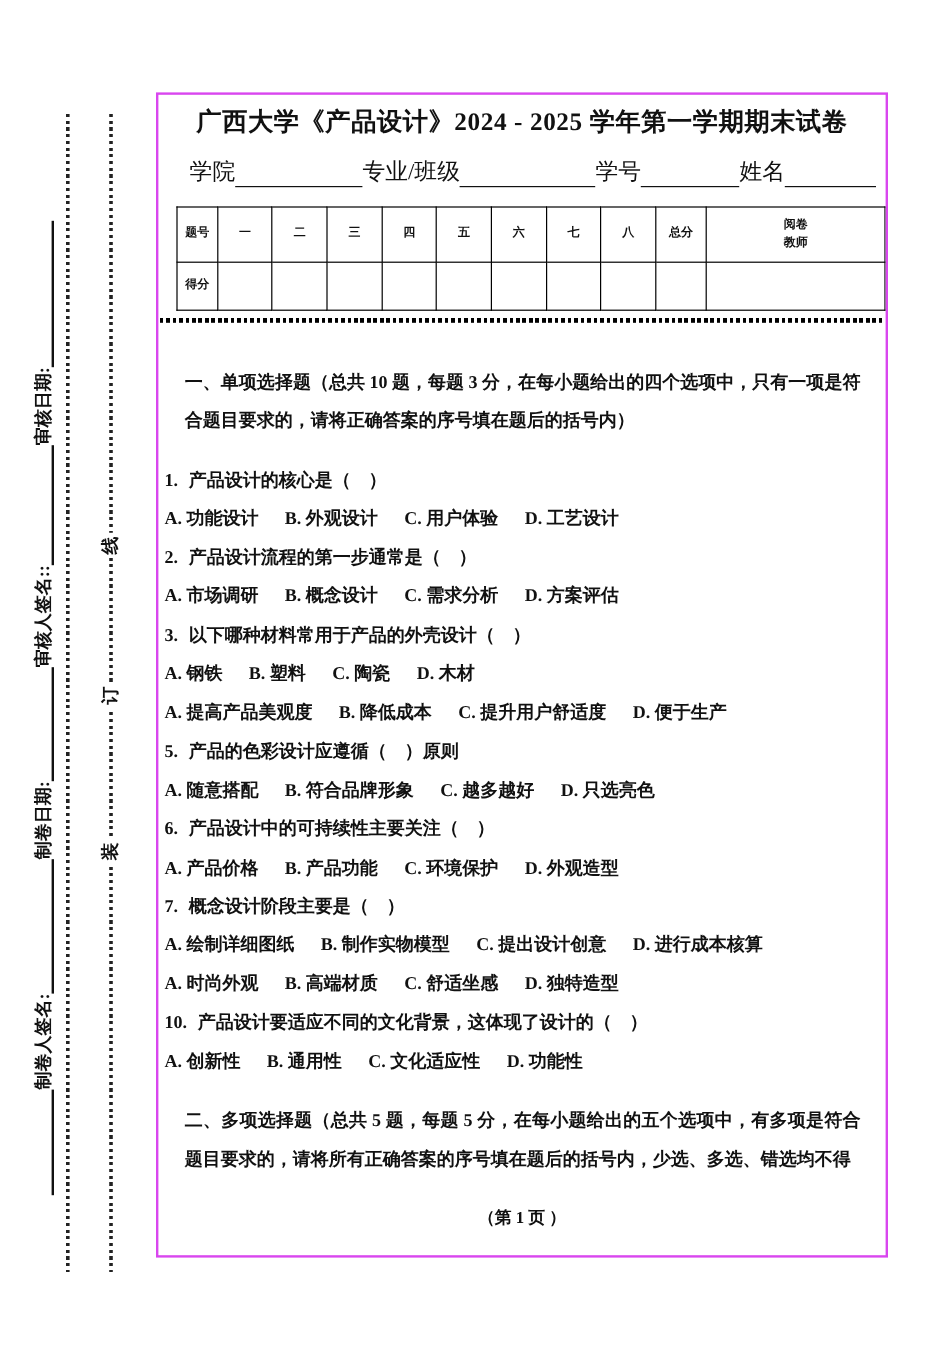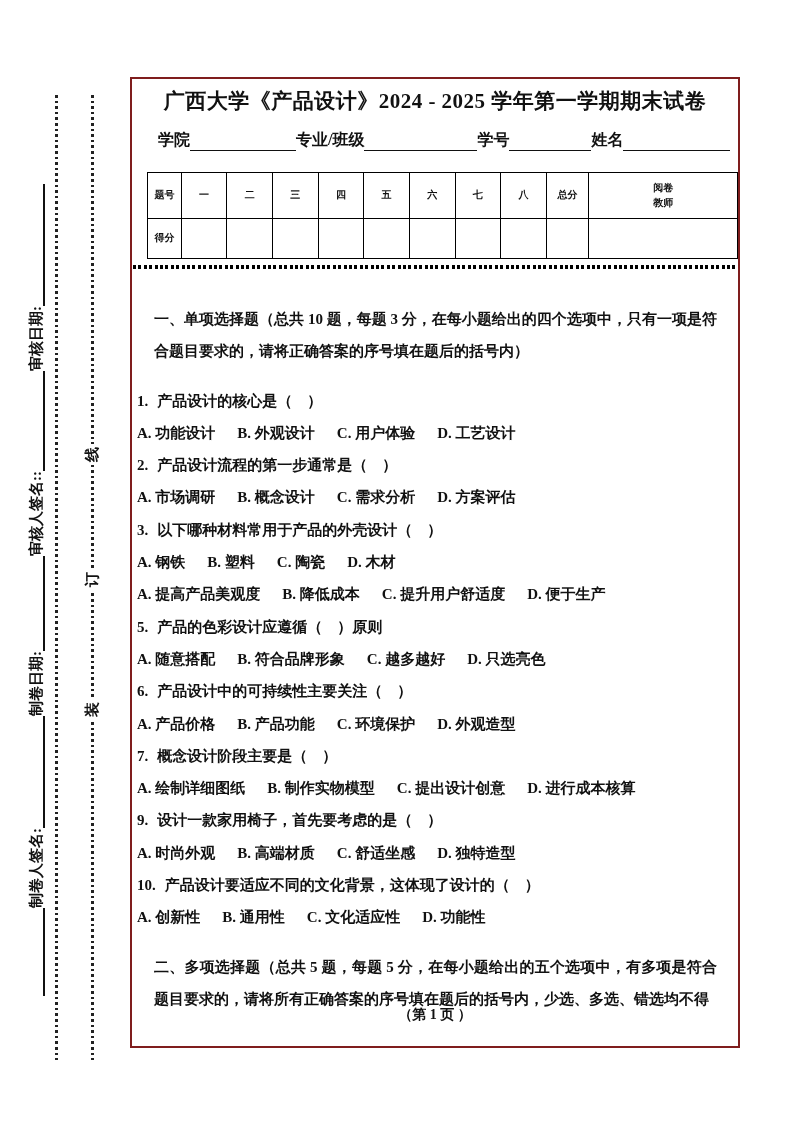--- a/index.html
+++ b/index.html
@@ -29,30 +29,30 @@
   .dl-right { left:91px; }
   .bind-char {
     position:absolute; left:82px; width:21px; height:21px;
     background:#fff; display:flex; align-items:center; justify-content:center;
     font-size:15px; font-weight:700; transform:rotate(-90deg);
   }
 
   
   .main-box {
     position:absolute; left:130px; top:77px; width:610px; height:971px;
-    border:2px solid #7f1d1d; box-sizing:border-box; overflow:hidden;
+    border:2px solid #d946ef; box-sizing:border-box; overflow:hidden;
   }
   .paper-title {
     position:absolute; top:8px; left:0; right:0; margin:0;
     text-align:center; font-size:21px; font-weight:700; letter-spacing:.5px;
   }
   .form-line {
     position:absolute; top:51px; left:26px; right:8px;
     display:flex; align-items:flex-end;
-    font-size:16px; font-weight:700; white-space:nowrap;
+    font-size:19px; font-weight:400; white-space:nowrap;
   }
   .fblank { display:inline-block; height:1.15em; border-bottom:1.5px solid #111; }
 
   table.score-table {
     position:absolute; top:93px; left:15px;
     border-collapse:collapse; table-layout:fixed;
     font-size:10px; font-weight:600;
   }
   table.score-table td {
     border:1.6px solid #000; text-align:center; vertical-align:middle;
@@ -235,21 +235,20 @@
           <span>B. 制作实物模型</span>
           <span>C. 提出设计创意</span>
           <span>D. 进行成本核算</span>
         </div>
       </div>
 
       <div class="q">
       </div>
 
       <div class="q">
-        <div class="ql"><span class="qnum">9.</span><span>设计一款家用椅子，首先要考虑的是（　）</span></div>
         <div class="ql opts">
           <span>A. 时尚外观</span>
           <span>B. 高端材质</span>
           <span>C. 舒适坐感</span>
           <span>D. 独特造型</span>
         </div>
       </div>
 
       <div class="q">
         <div class="ql"><span class="qnum">10.</span><span>产品设计要适应不同的文化背景，这体现了设计的（　）</span></div>

